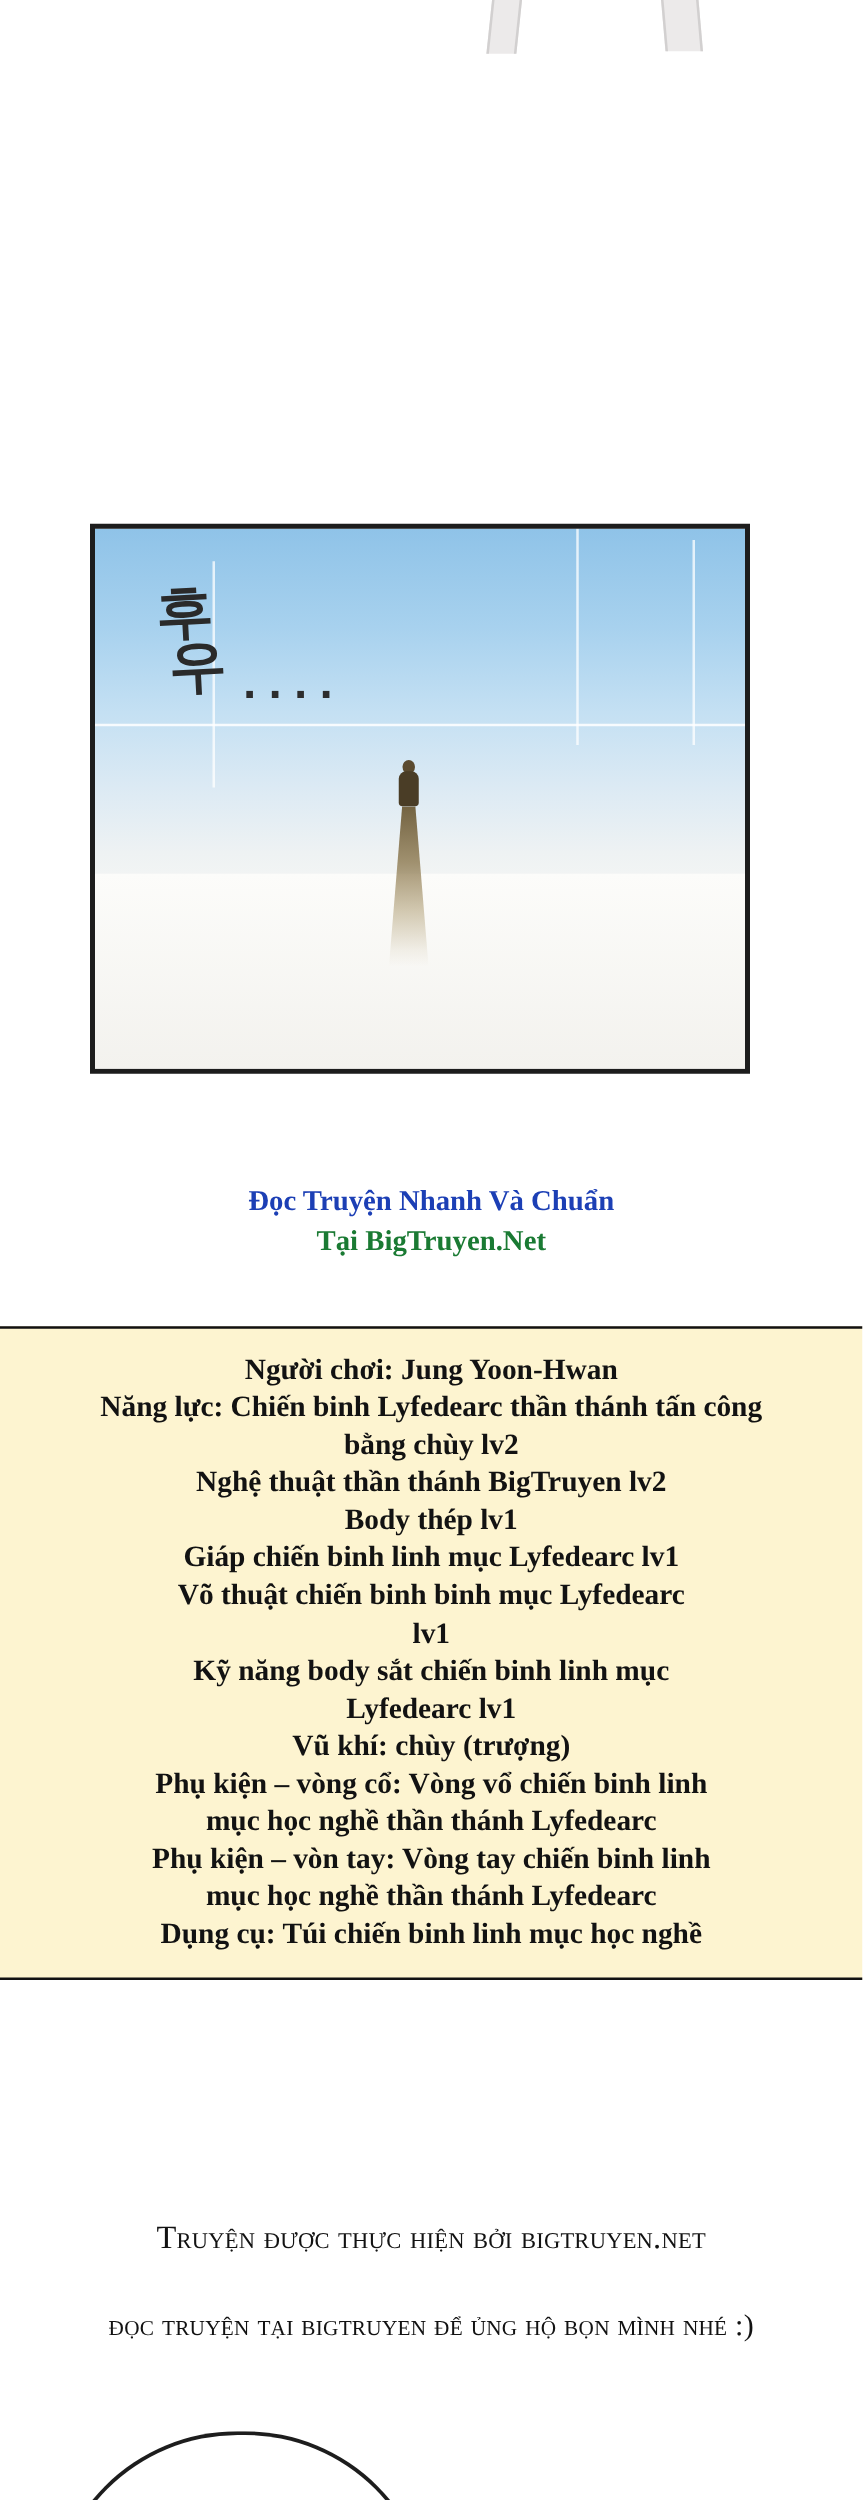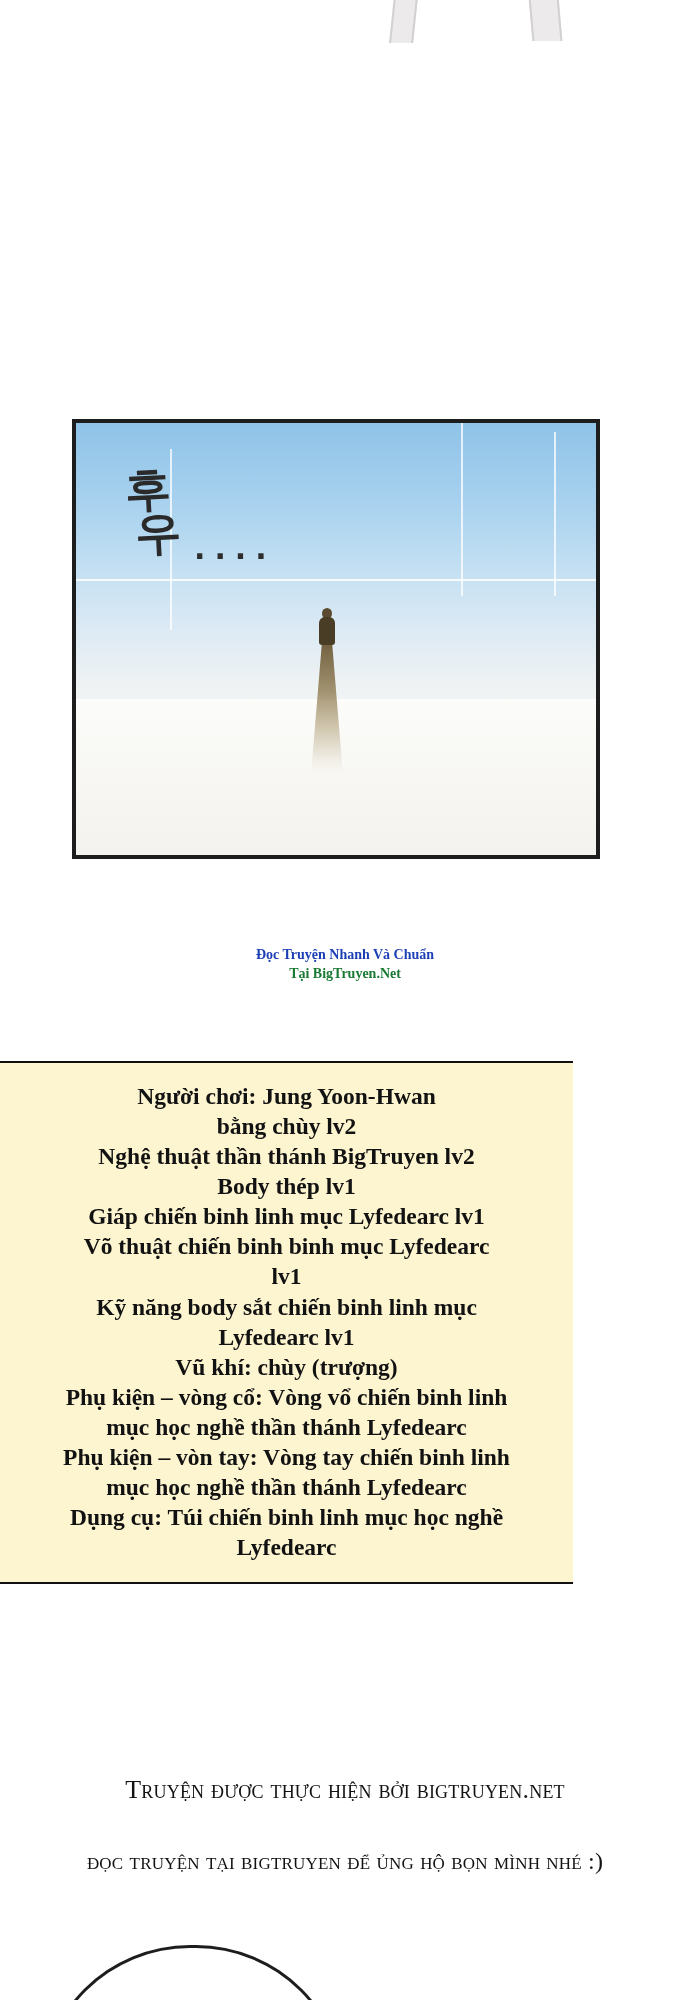--- a/index.html
+++ b/index.html
@@ -154,32 +154,32 @@
   }
 
   
   .site-credit {
     position: absolute;
     left: 0; right: 0;
     top: 945px;
     text-align: center;
     font-family: "Liberation Serif", serif;
     font-weight: bold;
-    font-size: 14px;
+    font-size: 23px;
     line-height: 1.38;
   }
   .credit-line1 { color: #1c3fb5; }
   .credit-line2 { color: #1a7a33; }
 
   
   .status-box {
     position: absolute;
     left: 0;
     top: 1061px;
-    width: 573px;
+    width: 690px;
     background: #fdf4d0;
     border-top: 2px solid #111;
     border-bottom: 2px solid #111;
     padding: 18px 14px 20px 14px;
     box-sizing: border-box;
     text-align: center;
   }
   .status-box p {
     margin: 0;
     font-family: "Liberation Serif", serif;
@@ -253,35 +253,35 @@
     </div>
   </div>
 
   <div class="site-credit">
     <div class="credit-line1">Đọc Truyện Nhanh Và Chuẩn</div>
     <div class="credit-line2">Tại BigTruyen.Net</div>
   </div>
 
   <div class="status-box">
     <p>Người chơi: Jung Yoon-Hwan</p>
+    <p>Năng lực: Chiến binh Lyfedearc thần thánh tấn công</p>
     <p>bằng chùy lv2</p>
     <p>Nghệ thuật thần thánh BigTruyen lv2</p>
     <p>Body thép lv1</p>
     <p>Giáp chiến binh linh mục Lyfedearc lv1</p>
     <p>Võ thuật chiến binh binh mục Lyfedearc</p>
     <p>lv1</p>
     <p>Kỹ năng body sắt chiến binh linh mục</p>
     <p>Lyfedearc lv1</p>
     <p>Vũ khí: chùy (trượng)</p>
     <p>Phụ kiện – vòng cổ: Vòng vổ chiến binh linh</p>
     <p>mục học nghề thần thánh Lyfedearc</p>
     <p>Phụ kiện – vòn tay: Vòng tay chiến binh linh</p>
     <p>mục học nghề thần thánh Lyfedearc</p>
     <p>Dụng cụ: Túi chiến binh linh mục học nghề</p>
-    <p>Lyfedearc</p>
   </div>
 
   <div class="footer-credit footer-2">đọc truyện tại bigtruyen để ủng hộ bọn mình nhé :)</div>
   <div class="footer-credit footer-1">Truyện được thực hiện bởi bigtruyen.net</div>
 
   <div class="bottom-arc"></div>
 
 </div>
 
 </body></html>

